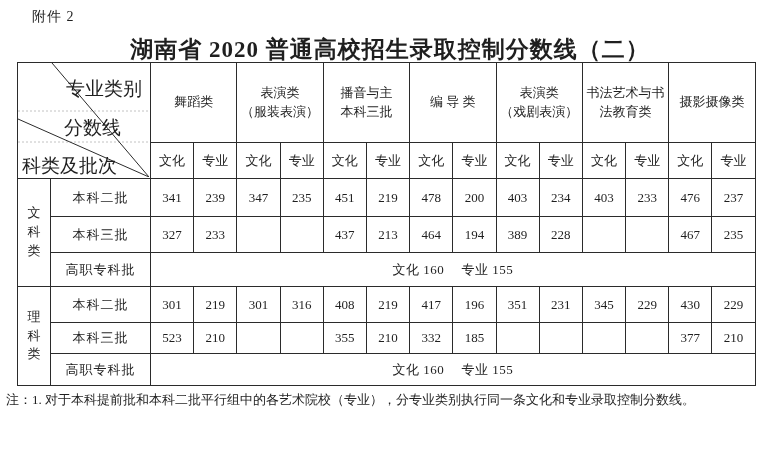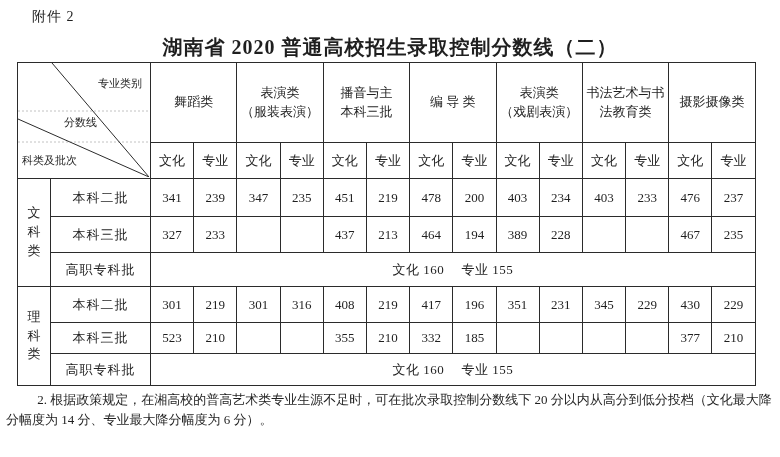--- a/index.html
+++ b/index.html
@@ -9,21 +9,21 @@
     overflow: hidden;
     font-family: "Liberation Serif", "DejaVu Serif", serif;
     color: #1f1f1f;
   }
   .attachment {
     position: absolute; left: 32px; top: 8px;
     font-size: 14px; letter-spacing: 1px;
   }
   .doc-title {
     position: absolute; left: 0; top: 34px; width: 780px;
-    text-align: center; font-weight: bold; font-size: 20px;
+    text-align: center; font-weight: bold; font-size: 23px;
     letter-spacing: 1px;
   }
   table.score-table {
     position: absolute; left: 17px; top: 62px;
     width: 738px; border-collapse: collapse; table-layout: fixed;
   }
   .score-table th, .score-table td {
     border: 1px solid #2b2b2b;
     font-size: 13px; font-weight: normal;
     text-align: center; vertical-align: middle;
@@ -32,21 +32,21 @@
   thead tr.cat-row { height: 80px; }
   thead tr.sub-row { height: 36px; }
   tbody tr:nth-child(1) { height: 38px; }
   tbody tr:nth-child(2) { height: 36px; }
   tbody tr:nth-child(3) { height: 34px; }
   tbody tr:nth-child(4) { height: 36px; }
   tbody tr:nth-child(5) { height: 31px; }
   tbody tr:nth-child(6) { height: 32px; }
   th.corner { position: relative; padding: 0; }
   th.corner svg { position: absolute; left: 0; top: 0; }
-  .corner-label { position: absolute; font-size: 11px; white-space: nowrap; }
+  .corner-label { position: absolute; font-size: 19px; white-space: nowrap; }
   .c-top { right: 8px; top: 13px; }
   .c-mid { left: 46px; top: 52px; }
   .c-bot { left: 4px; top: 90px; }
   th.group-name { white-space: pre-line; line-height: 1.45; }
   td.vlabel { white-space: pre-line; line-height: 1.45; font-size: 13px; }
   td.batch { letter-spacing: 1px; }
   td.merged { text-align: center; letter-spacing: 0.5px; }
   .notes {
     position: absolute; left: 6px; top: 390px; width: 770px;
     font-size: 13px; line-height: 1.55;
@@ -188,14 +188,14 @@
         <td>210</td>
       </tr>
       <tr>
         <td class="batch">高职专科批</td>
         <td colspan="14" class="merged">文化 160　 专业 155</td>
       </tr>
     </tbody>
 </table>
 
 <div class="notes">
-  <p class="note-2">2. 根据政策规定，在湘高校的普高艺术类专业生源不足时，可在批次录取控制分数线下 20 分以内从高分到低分投档（文化最大降分幅度为 14 分、专业最大降分幅度为 6 分）。</p>
+  <p class="note-1">注：1. 对于本科提前批和本科二批平行组中的各艺术院校（专业），分专业类别执行同一条文化和专业录取控制分数线。</p>
 </div>
 
 </body></html>

